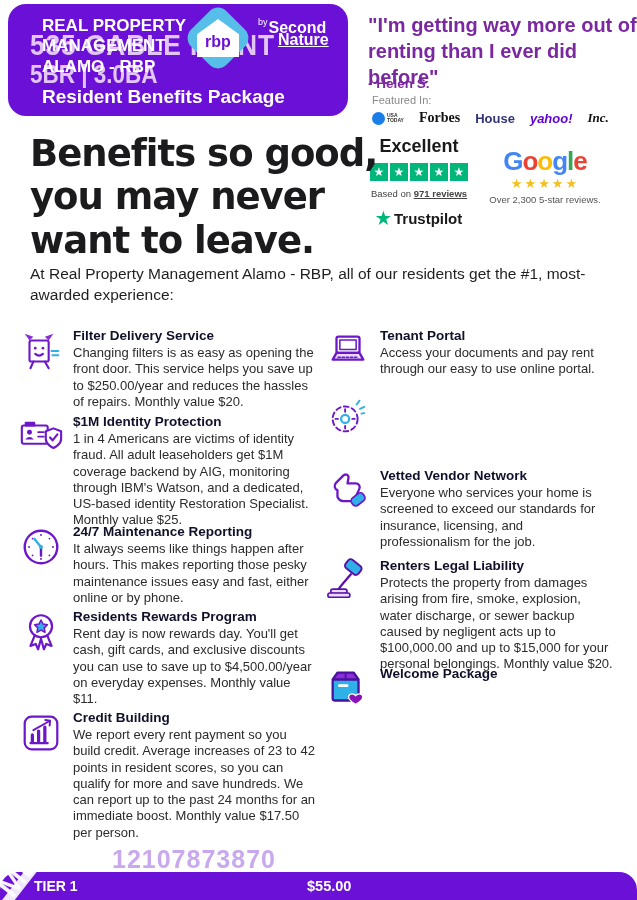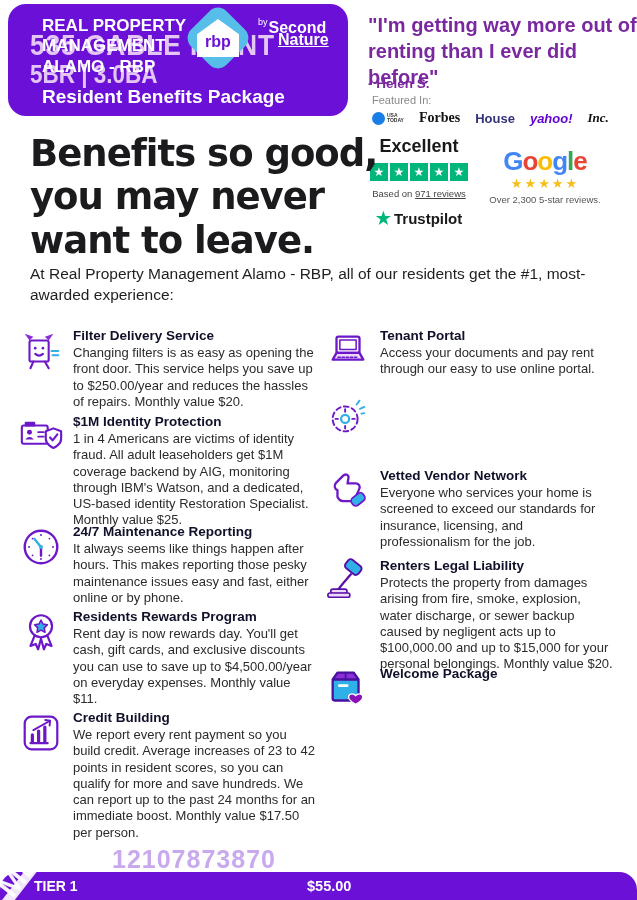--- a/index.html
+++ b/index.html
@@ -45,21 +45,21 @@
   .lg-yahoo{font-weight:bold;font-style:italic;font-size:13px;color:#5f01d1;}
   .lg-inc{font-family:"Liberation Serif",serif;font-style:italic;font-weight:bold;font-size:13px;color:#111;}
 
   
   .trustpilot{position:absolute;left:368px;top:136px;width:102px;text-align:center;}
   .tp-excellent{font-size:18px;font-weight:bold;color:#191919;}
   .tp-stars{display:flex;gap:2px;justify-content:center;margin-top:6px;}
   .tp-star{width:18px;height:18px;background:#00b67a;color:#fff;font-size:12px;
            display:flex;align-items:center;justify-content:center;}
   .tp-basedon{margin-top:7px;font-size:9.5px;color:#444;}
-  .tp-count{font-weight:normal;text-decoration:underline;}
+  .tp-count{font-weight:bold;text-decoration:underline;}
   .tp-brand{margin-top:9px;font-size:15px;font-weight:bold;color:#191919;
             display:flex;align-items:center;justify-content:center;gap:3px;}
   .tp-brand-star{color:#00b67a;font-size:17px;}
   .google{position:absolute;left:480px;top:148px;width:130px;text-align:center;}
   .g-logo{font-size:26px;font-weight:bold;letter-spacing:-1px;line-height:1;}
   .gl-b{color:#4285F4}.gl-r{color:#EA4335}.gl-y{color:#FBBC05}.gl-g{color:#34A853}
   .g-stars{color:#f5bf1b;font-size:13px;letter-spacing:2px;margin-top:2px;}
   .g-caption{font-size:9.5px;color:#555;margin-top:3px;}
 
   

